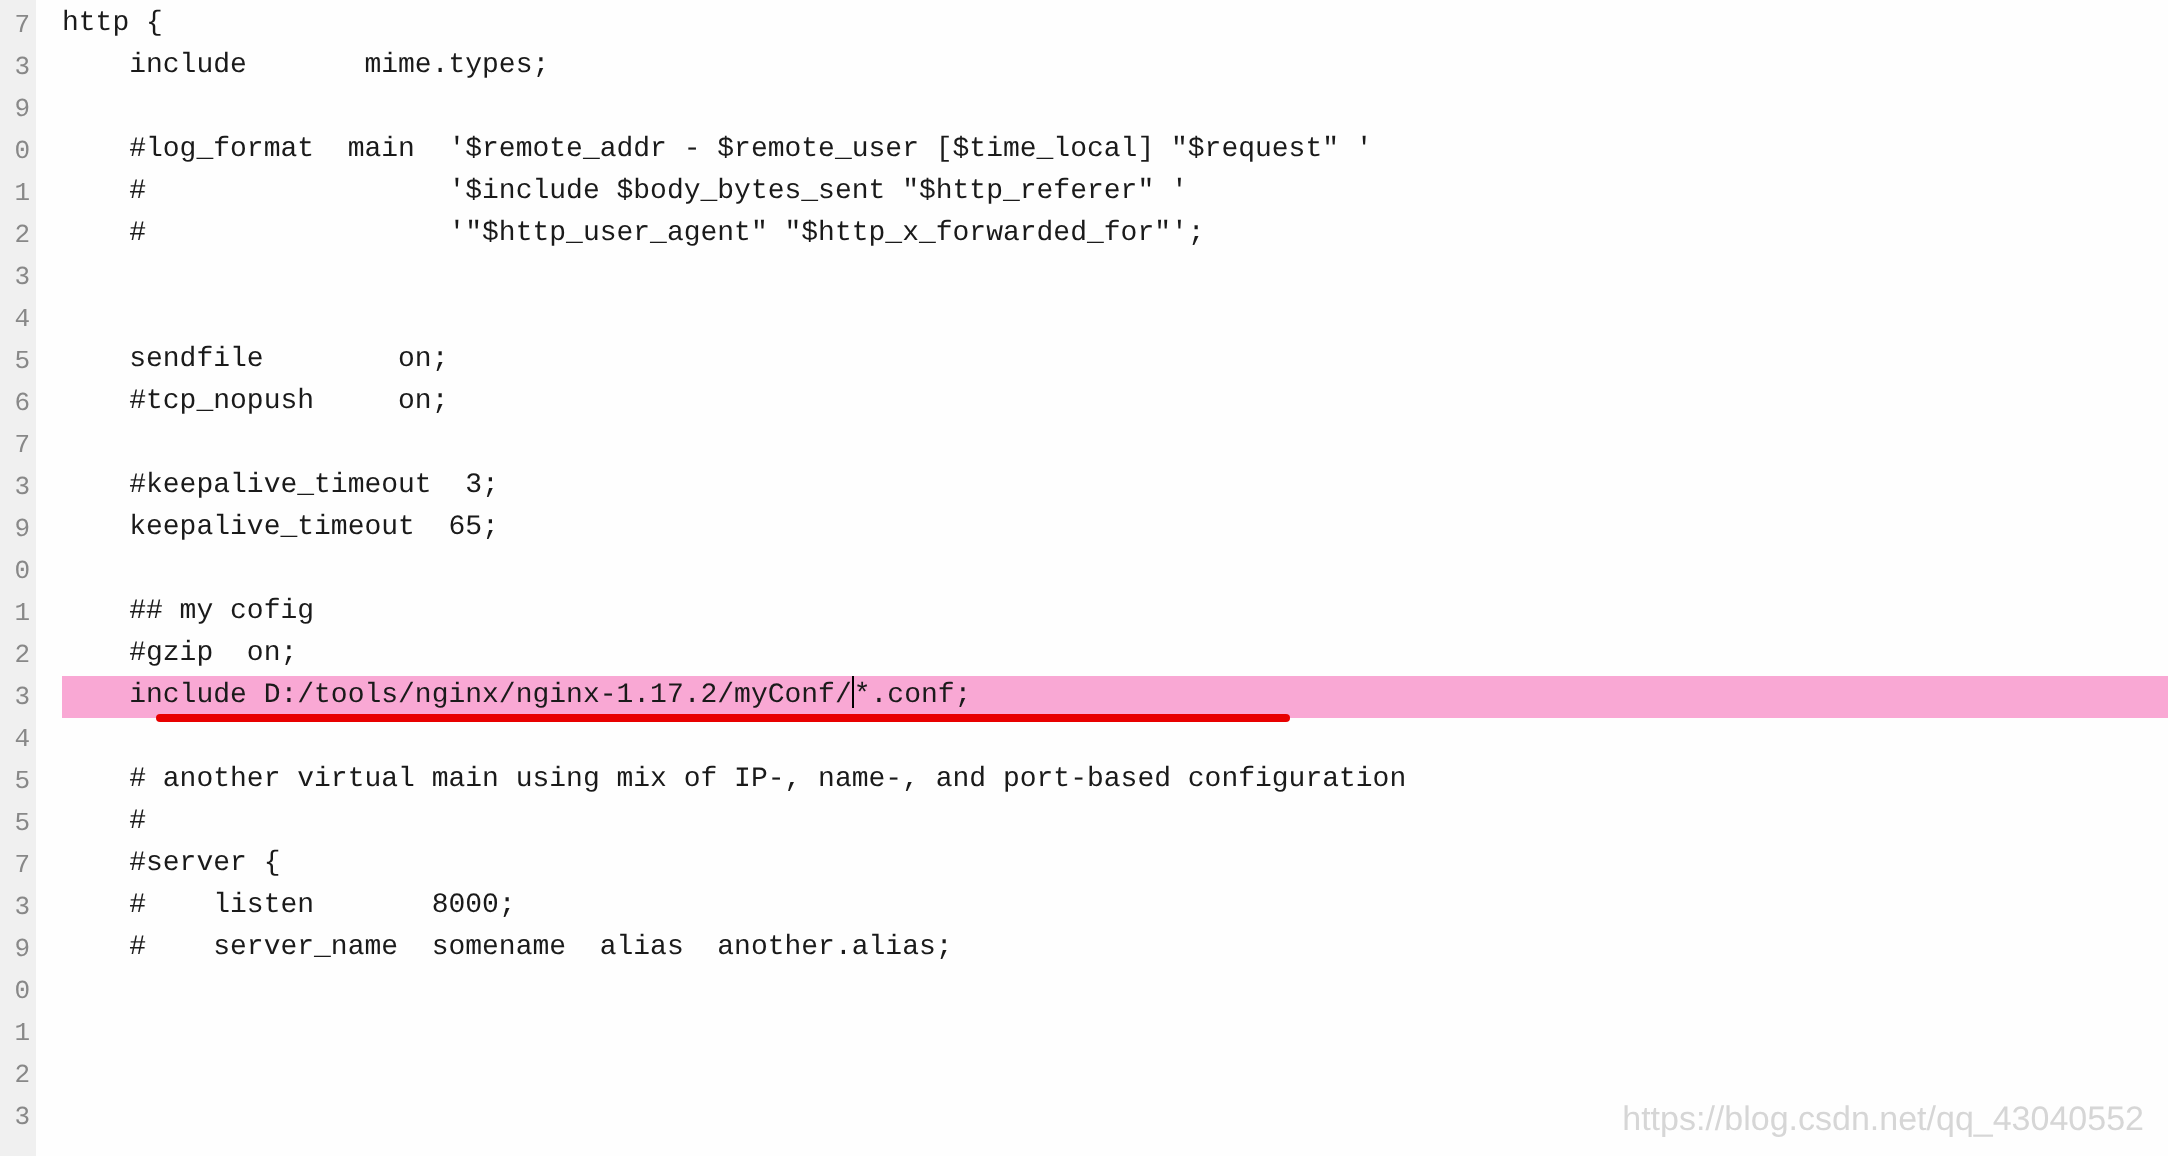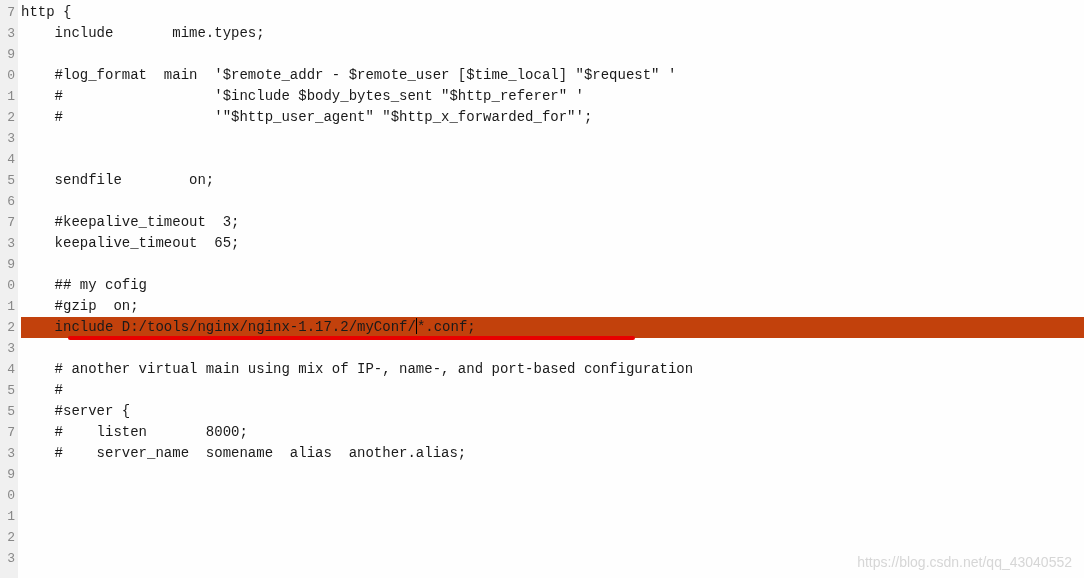--- a/index.html
+++ b/index.html
@@ -27,32 +27,32 @@
       user-select: none;
     }
     .gutter-line {
       height: 21px;
       line-height: 21px;
       padding-right: 3px;
     }
     .code-area {
       flex: 1;
       padding-top: 2px;
-      padding-left: 3px;
+      padding-left: 13px;
       position: relative;
     }
     .code-line {
       height: 21px;
       line-height: 21px;
       white-space: pre;
       color: #1a1a1a;
       position: relative;
     }
     .highlight-line {
-      background: #c2410c;
+      background: #f9a8d4;
     }
     .blank-line {
       height: 21px;
     }
     .caret {
       display: inline-block;
       width: 1px;
       height: 16px;
       background: #000;
       vertical-align: middle;
@@ -64,21 +64,21 @@
       height: 4px;
       background: #e80000;
       border-radius: 2px;
       z-index: 5;
     }
     .watermark {
       position: absolute;
       bottom: 8px;
       right: 12px;
       color: #d6d6d6;
-      font-size: 14px;
+      font-size: 17px;
       font-family: Arial, sans-serif;
       z-index: 3;
     }
   </style>
 </head>
 <body>
 
 <div class="editor">
   <div class="gutter">
     <div class="gutter-line">7</div>
@@ -113,20 +113,21 @@
   <div class="code-area">
     <div class="code-line">http {</div>
     <div class="code-line">    include       mime.types;</div>
     <div class="code-line blank-line"></div>
     <div class="code-line">    #log_format  main  '$remote_addr - $remote_user [$time_local] "$request" '</div>
     <div class="code-line">    #                  '$include $body_bytes_sent "$http_referer" '</div>
     <div class="code-line">    #                  '"$http_user_agent" "$http_x_forwarded_for"';</div>
     <div class="code-line blank-line"></div>
     <div class="code-line blank-line"></div>
     <div class="code-line">    sendfile        on;</div>
+    <div class="code-line">    #tcp_nopush     on;</div>
     <div class="code-line blank-line"></div>
     <div class="code-line">    #keepalive_timeout  3;</div>
     <div class="code-line">    keepalive_timeout  65;</div>
     <div class="code-line blank-line"></div>
     <div class="code-line">    ## my cofig</div>
     <div class="code-line">    #gzip  on;</div>
     <div class="code-line highlight-line"><span>    include D:/tools/nginx/nginx-1.17.2/myConf/</span><span class="caret"></span><span>*.conf;</span></div>
     <div class="code-line blank-line">
       <div class="red-underline" style="left:47px; top:-2px; width:567px;"></div>
     </div>

